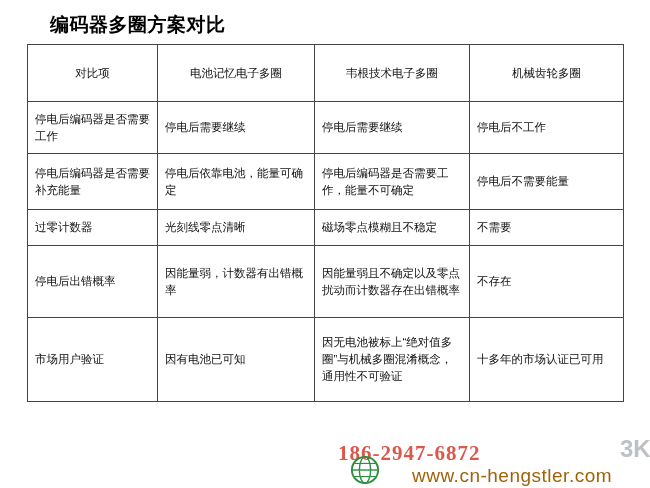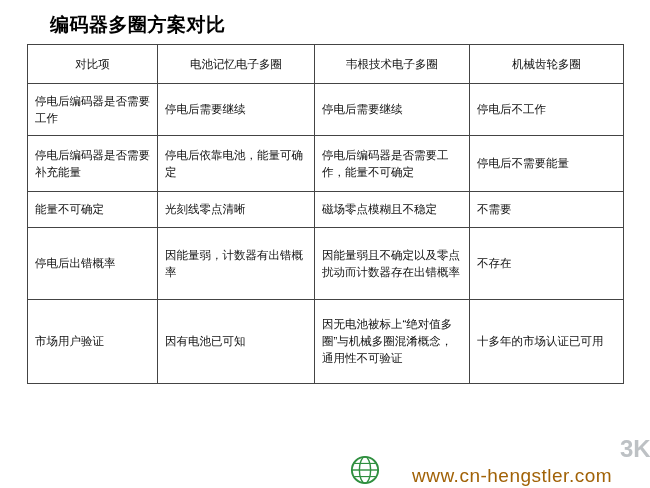--- a/index.html
+++ b/index.html
@@ -45,21 +45,21 @@
     border: 1px solid #444444;
     font-size: 11.5px;
     line-height: 1.45;
     color: #111111;
     vertical-align: middle;
     padding: 6px 7px;
     font-weight: normal;
   }
   table.compare thead th {
     height: 32px;
-    padding: 3px 6px;
+    padding: 12px 6px;
   }
   table.compare td.rowhead {
     text-align: left;
     margin-left: 47px;
   }
   table.compare td.cell {
     text-align: left;
   }
   col.c0 { width: 130px; }
   col.c1 { width: 157px; }
@@ -156,41 +156,42 @@
         <td class="cell">停电后需要继续</td>
         <td class="cell">停电后不工作</td>
       </tr>
       <tr style="height:56px">
         <td class="rowhead">停电后编码器是否需要补充能量</td>
         <td class="cell">停电后依靠电池，能量可确定</td>
         <td class="cell">停电后编码器是否需要工作，能量不可确定</td>
         <td class="cell">停电后不需要能量</td>
       </tr>
       <tr style="height:36px">
-        <td class="rowhead">能量不可确定</td>
+        <td class="rowhead">过零计数器</td>
         <td class="cell">光刻线零点清晰</td>
         <td class="cell">磁场零点模糊且不稳定</td>
         <td class="cell">不需要</td>
       </tr>
       <tr style="height:72px">
         <td class="rowhead">停电后出错概率</td>
         <td class="cell">因能量弱，计数器有出错概率</td>
         <td class="cell">因能量弱且不确定以及零点扰动而计数器存在出错概率</td>
         <td class="cell">不存在</td>
       </tr>
       <tr style="height:84px">
         <td class="rowhead">市场用户验证</td>
         <td class="cell">因有电池已可知</td>
         <td class="cell">因无电池被标上“绝对值多圈”与机械多圈混淆概念，通用性不可验证</td>
         <td class="cell">十多年的市场认证已可用</td>
       </tr>
     </tbody>
   </table>
 
   <div class="watermark">
+    <div class="wm-phone">186-2947-6872</div>
     <svg class="wm-globe" viewBox="0 0 32 32">
       <circle cx="16" cy="16" r="14" fill="none" stroke="#2f8f3f" stroke-width="2"></circle>
       <ellipse cx="16" cy="16" rx="6" ry="14" fill="none" stroke="#2f8f3f" stroke-width="1.5"></ellipse>
       <line x1="2" y1="16" x2="30" y2="16" stroke="#2f8f3f" stroke-width="1.5"></line>
       <line x1="4.5" y1="9" x2="27.5" y2="9" stroke="#2f8f3f" stroke-width="1.2"></line>
       <line x1="4.5" y1="23" x2="27.5" y2="23" stroke="#2f8f3f" stroke-width="1.2"></line>
     </svg>
     <div class="wm-url">www.cn-hengstler.com</div>
     <div class="wm-badge">3K</div>
   </div>

